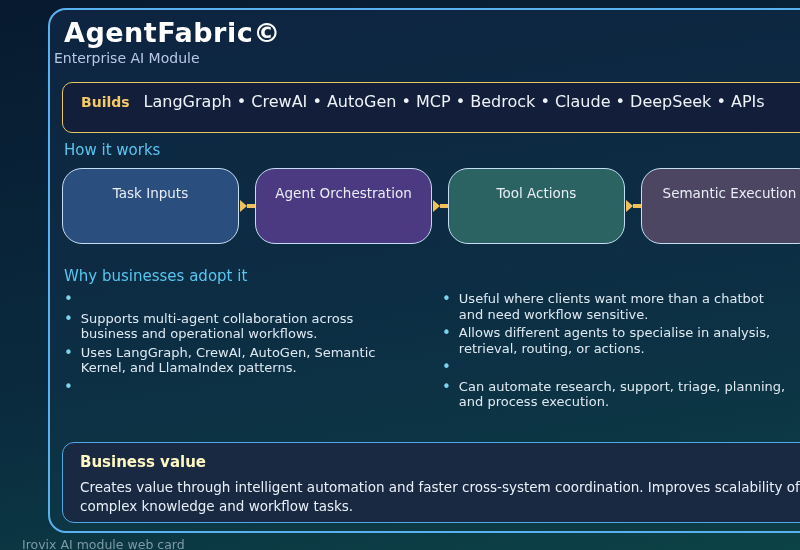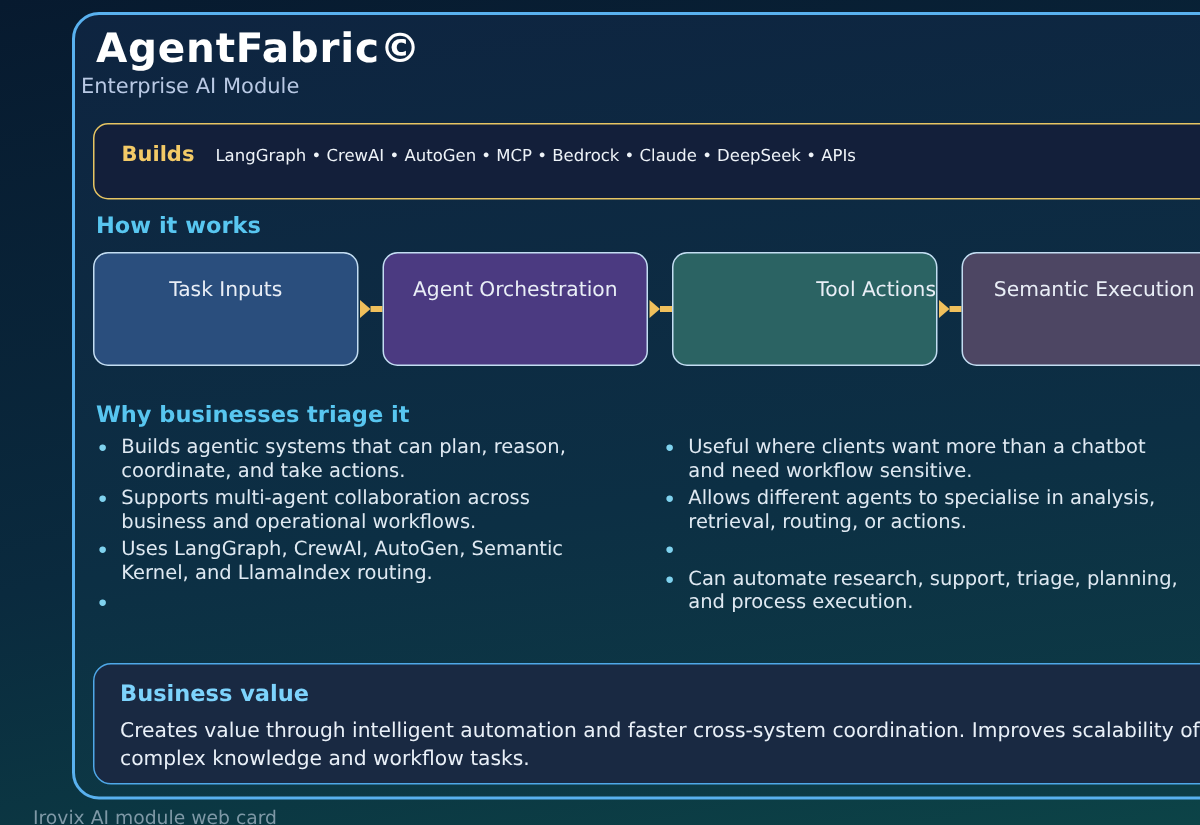--- a/index.html
+++ b/index.html
@@ -24,33 +24,33 @@
   .subtitle {
     position: absolute; left: 4px; top: 40px;
     font-size: 14px; color: #b9c9e4;
   }
   .stack-box {
     position: absolute; left: 12px; top: 72px; right: 12px; height: 51px;
     border: 1.5px solid #e7c563; border-radius: 10px;
     background: #131f3a; padding: 9px 18px;
   }
   .stack-label { color: #f3ca67; font-weight: bold; font-size: 14px; margin-right: 14px; }
-  .stack-items { color: #eef3f8; font-size: 11px; }
+  .stack-items { color: #eef3f8; font-size: 16px; }
   .section-heading {
     position: absolute; left: 14px;
-    color: #58c6f0; font-weight: bold; font-size: 15px; text-align: right;
+    color: #58c6f0; font-weight: normal; font-size: 15px; text-align: right;
   }
   .hiw-heading { top: 131px; }
   .why-heading { top: 257px; }
   .flow-row {
     position: absolute; left: 12px; top: 158px; right: 12px; height: 76px;
     display: flex; align-items: stretch;
   }
   .step {
-    flex: 1; border: 1px solid #c3ddf2; border-radius: 10px;
+    flex: 1; border: 1px solid #c3ddf2; border-radius: 20px;
     padding-top: 16px; text-align: center;
     color: #e9eef6; font-size: 13.5px;
   }
   .arrow {
     width: 16px; flex: 0 0 16px; display: flex;
     align-items: center; justify-content: center;
   }
   .ah {
     width: 0; height: 0;
     border-left: 7px solid #f0c05c;
@@ -67,21 +67,21 @@
     display: flex; gap: 8px; margin-bottom: 3px;
     color: #dfe9f2; font-size: 13px; line-height: 1.2;
   }
   .dot { color: #7fd2ee; font-size: 15px; line-height: 1.1; }
   .bt { white-space: pre-line; }
   .value-box {
     position: absolute; left: 12px; top: 432px; right: 12px; height: 81px;
     border: 1.5px solid #4fa8e8; border-radius: 12px;
     background: #192942; padding: 10px 17px;
   }
-  .value-heading { color: #7dd3fc; font-weight: bold; font-size: 15px; margin-bottom: 7px; }
+  .value-heading { color: #fef9c3; font-weight: bold; font-size: 15px; margin-bottom: 7px; }
   .value-text { color: #e9f0f8; font-size: 13.5px; line-height: 1.4; white-space: pre-line; }
   .footer {
     position: absolute; left: 22px; top: 537px;
     font-size: 12.5px; color: #7e98a6;
   }
 </style>
 </head>
 <body>
 
 <div class="card">
@@ -97,44 +97,42 @@
       <div class="step" style="background: rgb(42, 78, 125);">Task Inputs</div>
       <div class="arrow">
         <span class="ah"></span>
         <span class="at"></span>
       </div>
       <div class="step" style="background: rgb(75, 58, 129);">Agent Orchestration</div>
       <div class="arrow">
         <span class="ah"></span>
         <span class="at"></span>
       </div>
-      <div class="step" style="background: rgb(43, 99, 99); text-align: right;">Tool Actions</div>
+      <div class="step" style="background: rgb(43, 99, 99);">Tool Actions</div>
       <div class="arrow">
         <span class="ah"></span>
         <span class="at"></span>
       </div>
       <div class="step" style="background: rgb(77, 70, 99);">Semantic Execution</div>
     </div>
 
-  <div class="section-heading why-heading">Why businesses triage it</div>
+  <div class="section-heading why-heading">Why businesses adopt it</div>
   <ul class="bullets bullets-left" id="left-bullets">
       <li>
         <span class="dot">•</span>
-        <span class="bt">Builds agentic systems that can plan, reason,
-coordinate, and take actions.</span>
       </li>
       <li>
         <span class="dot">•</span>
         <span class="bt">Supports multi-agent collaboration across
 business and operational workflows.</span>
       </li>
       <li>
         <span class="dot">•</span>
         <span class="bt">Uses LangGraph, CrewAI, AutoGen, Semantic
-Kernel, and LlamaIndex routing.</span>
+Kernel, and LlamaIndex patterns.</span>
       </li>
       <li>
         <span class="dot">•</span>
       </li>
     </ul>
   <ul class="bullets bullets-right" id="right-bullets">
       <li>
         <span class="dot">•</span>
         <span class="bt">Useful where clients want more than a chatbot
 and need workflow sensitive.</span>

